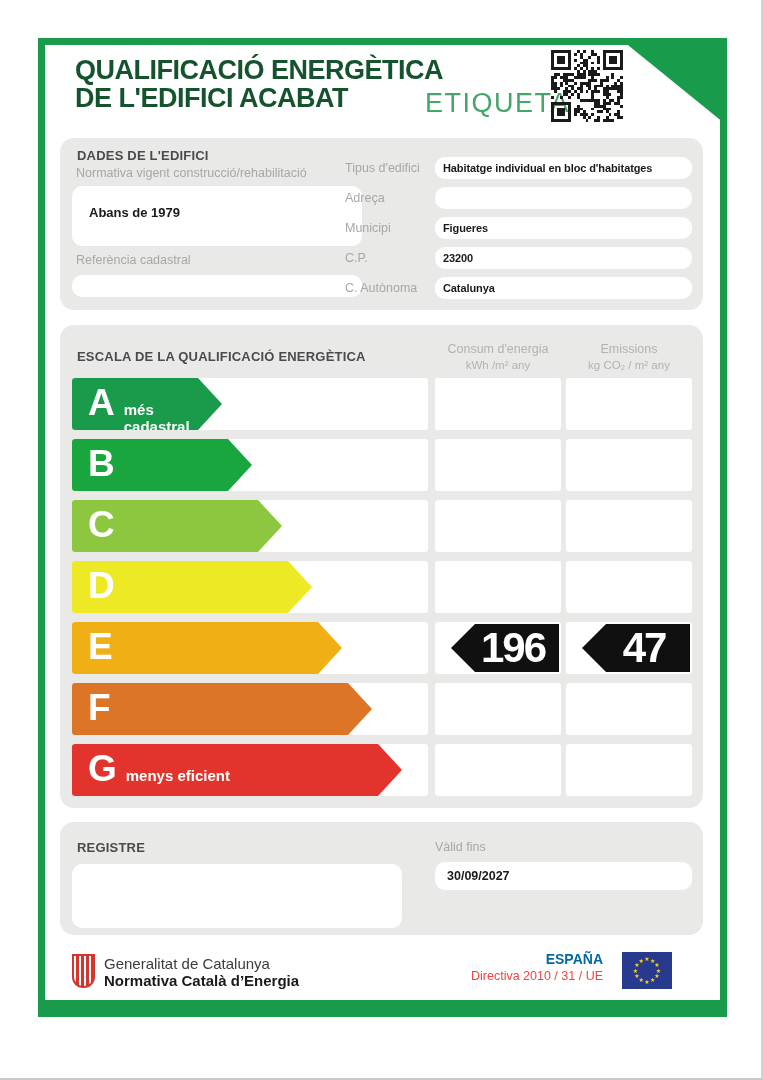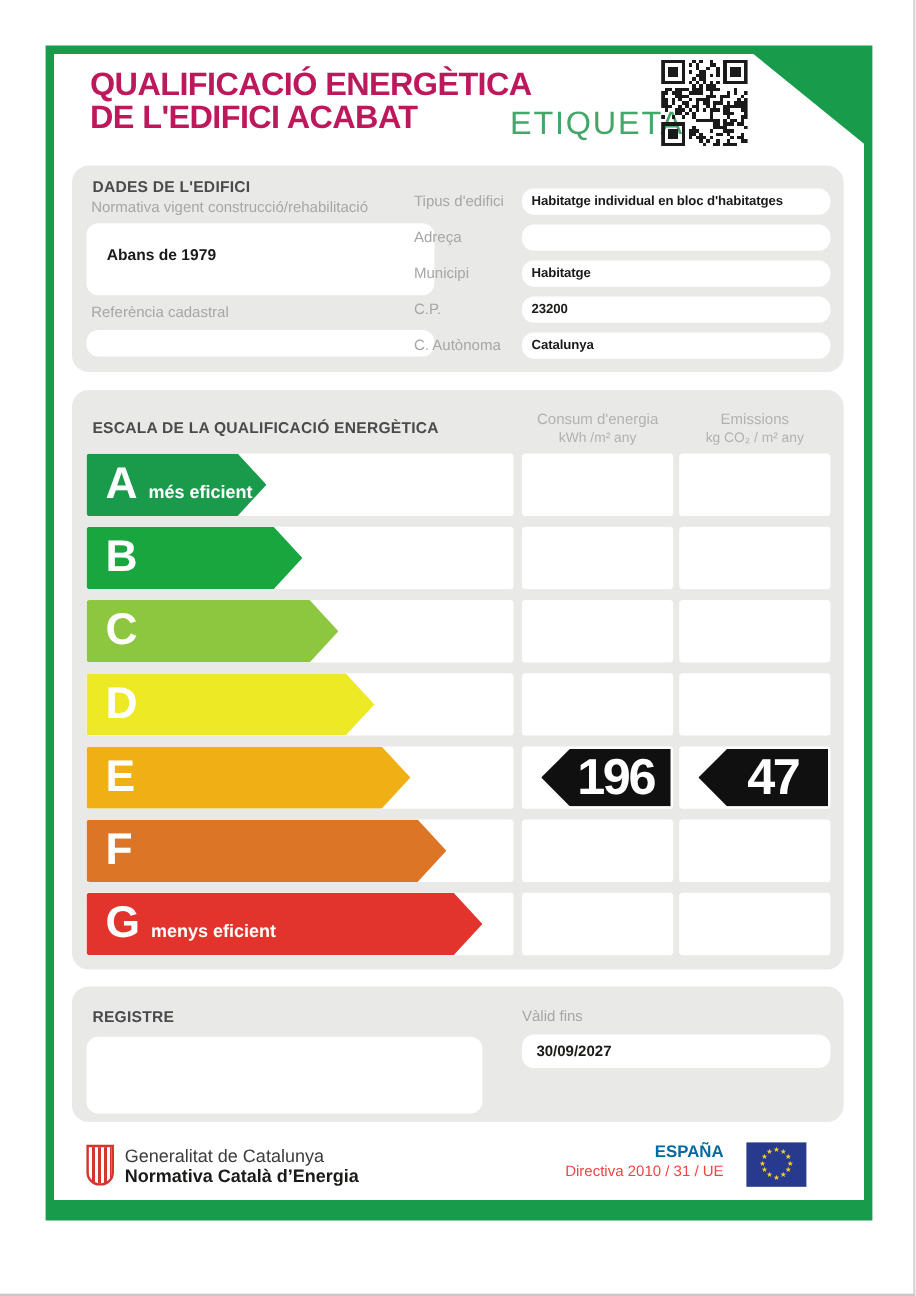--- a/index.html
+++ b/index.html
@@ -5,21 +5,21 @@
   html,body{margin:0;padding:0;background:#ffffff;}
   body{font-family:"Liberation Sans","DejaVu Sans",sans-serif;}
   .page{position:relative;width:763px;height:1080px;background:#fff;overflow:hidden;
         box-sizing:border-box;border-right:2px solid #d2d2d2;border-bottom:2px solid #c9c9c9;}
   
   .frame{position:absolute;left:38px;top:38px;width:689px;height:979px;box-sizing:border-box;
          border:7px solid #189b4b;border-bottom-width:17px;}
   .corner-triangle{position:absolute;left:625px;top:45px;width:95px;height:77px;background:#189b4b;
          clip-path:polygon(3% 0,100% 0,100% 97%);}
   
-  .title{position:absolute;left:75px;top:56px;color:#be185d;font-weight:bold;
+  .title{position:absolute;left:75px;top:56px;color:#14532d;font-weight:bold;
          font-size:27px;line-height:28px;letter-spacing:-0.5px;}
   .etiqueta{position:absolute;left:425px;top:88px;color:#44a668;font-size:27px;
          font-weight:400;letter-spacing:1.5px;}
   .qr{position:absolute;left:551px;top:50px;width:72px;height:72px;}
   
   .panel{position:absolute;left:60px;width:643px;background:#e9e9e8;border-radius:14px;}
   .panel-dades{top:138px;height:172px;}
   .panel-escala{top:325px;height:483px;}
   .panel-registre{top:822px;height:113px;}
   .panel-title{position:absolute;left:17px;font-size:13px;font-weight:bold;color:#4b4b4d;letter-spacing:0.2px;}
@@ -391,21 +391,21 @@
     <div class="lbl" style="left:16px;top:28px;">Normativa vigent construcció/rehabilitació</div>
     <div class="field f-normativa">Abans de 1979</div>
     <div class="lbl" style="left:16px;top:115px;">Referència cadastral</div>
     <div class="field f-refcad"></div>
     <div id="dades-right-rows">
         <div class="lbl lbl-right" style="top: 23px;">Tipus d'edifici</div>
         <div class="field f-right" style="top: 19px;">Habitatge individual en bloc d'habitatges</div>
         <div class="lbl lbl-right" style="top: 53px;">Adreça</div>
         <div class="field f-right" style="top: 49px;"></div>
         <div class="lbl lbl-right" style="top: 83px;">Municipi</div>
-        <div class="field f-right" style="top: 79px;">Habitatge</div>
+        <div class="field f-right" style="top: 79px;">Figueres</div>
         <div class="lbl lbl-right" style="top: 113px;">C.P.</div>
         <div class="field f-right" style="top: 109px;">23200</div>
         <div class="lbl lbl-right" style="top: 143px;">C. Autònoma</div>
         <div class="field f-right" style="top: 139px;">Catalunya</div>
       </div>
   </div>
 
   <div class="panel panel-escala">
     <div class="panel-title" style="top:24px;">ESCALA DE LA QUALIFICACIÓ ENERGÈTICA</div>
     <div class="col-head col-consum">
@@ -414,21 +414,21 @@
     </div>
     <div class="col-head col-emissions">
       <div class="t">Emissions</div>
       <div class="u">kg CO₂ / m² any</div>
     </div>
     <div class="scale-rows" id="scale-rows">
         <div class="scale-row">
           <div class="scale-band"></div>
           <div class="scale-arrow" style="width: 150px; background: rgb(26, 155, 76); clip-path: polygon(0px 0px, calc(100% - 24px) 0px, 100% 50%, calc(100% - 24px) 100%, 0px 100%);">
             <span class="scale-letter">A</span>
-            <span class="scale-note">més eficient</span>
+            <span class="scale-note">més cadastral</span>
           </div>
           <div class="cell cell-consum"></div>
           <div class="cell cell-emissions"></div>
         </div>
         <div class="scale-row">
           <div class="scale-band"></div>
           <div class="scale-arrow" style="width: 180px; background: rgb(25, 166, 62); clip-path: polygon(0px 0px, calc(100% - 24px) 0px, 100% 50%, calc(100% - 24px) 100%, 0px 100%);">
             <span class="scale-letter">B</span>
           </div>
           <div class="cell cell-consum"></div>

